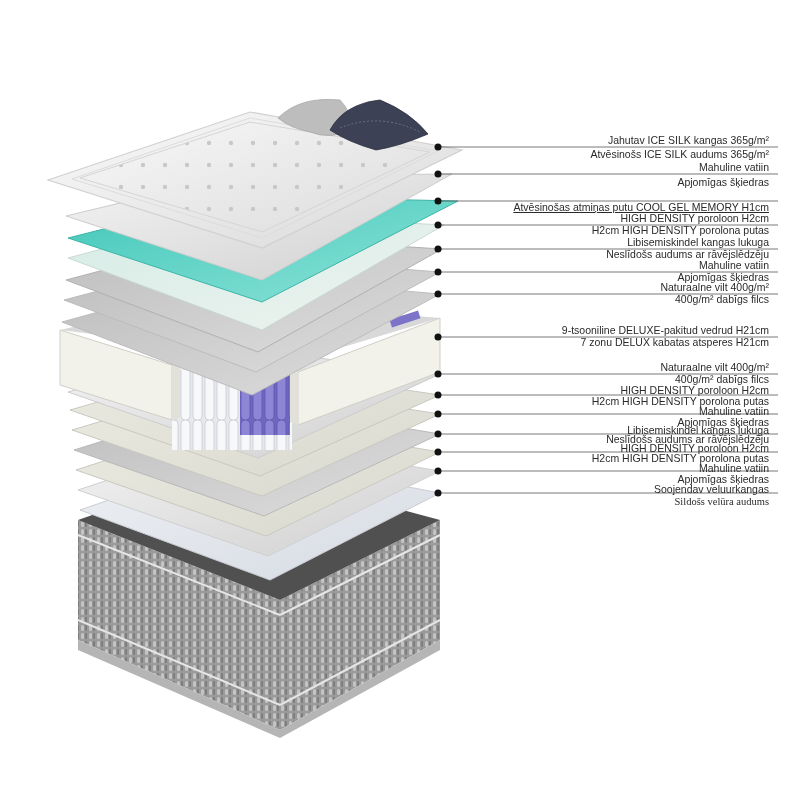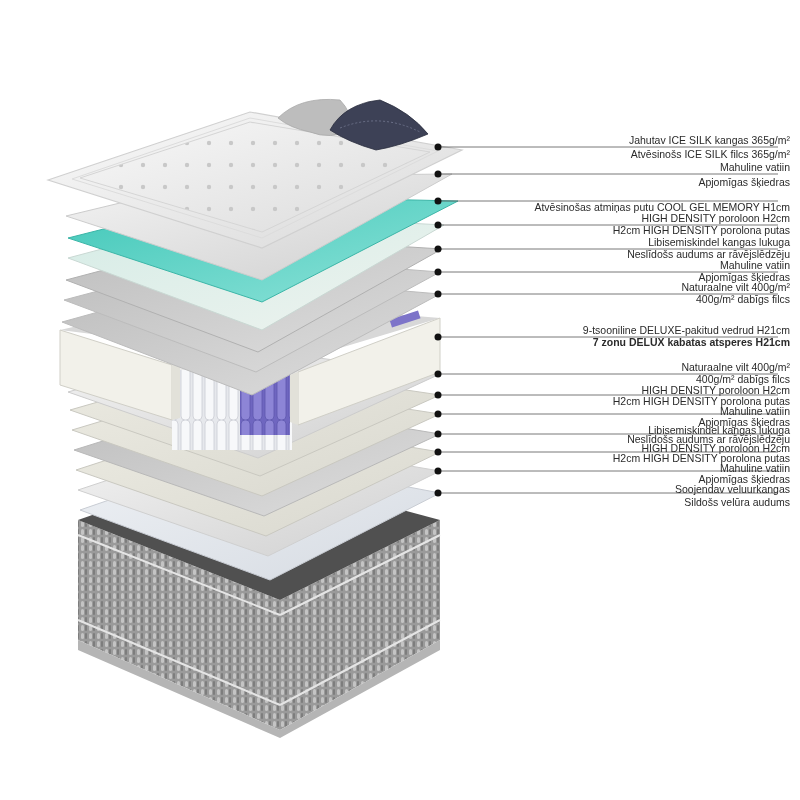--- a/index.html
+++ b/index.html
@@ -1,20 +1,20 @@
 <!DOCTYPE html>
 <html><head>
 <meta charset="utf-8">
 <style>
   html, body { margin: 0; padding: 0; background: #ffffff; }
   body { width: 800px; height: 800px; position: relative; overflow: hidden;
          font-family: "Liberation Sans", sans-serif; }
   #stage { position: absolute; left: 0; top: 0; width: 800px; height: 800px; }
   .labels { position: absolute; left: 0; top: 0; width: 800px; height: 800px; pointer-events: none; }
-  .lbl { position: absolute; right: 10px; font-size: 10.5px; color: #2a2a2a;
+  .lbl { position: absolute; right: 31px; font-size: 10.5px; color: #2a2a2a;
          white-space: nowrap; line-height: 12px; text-align: right; }
 </style>
 </head>
 <body>
 
 <svg id="stage" width="800" height="800" viewBox="0 0 800 800" xmlns="http://www.w3.org/2000/svg">
   <defs>
     <linearGradient id="gTop" x1="0" y1="0" x2="1" y2="1">
       <stop offset="0" stop-color="#fafafa"></stop>
         <stop offset="1" stop-color="#d9d9d9"></stop>
@@ -142,41 +142,41 @@
       <line x1="438" y1="452" x2="778" y2="452" stroke="#555555" stroke-width="0.8"></line>
       <circle cx="438" cy="452" r="3.5" fill="#111111"></circle>
       <line x1="438" y1="471" x2="778" y2="471" stroke="#555555" stroke-width="0.8"></line>
       <circle cx="438" cy="471" r="3.5" fill="#111111"></circle>
       <line x1="438" y1="493" x2="778" y2="493" stroke="#555555" stroke-width="0.8"></line>
       <circle cx="438" cy="493" r="3.5" fill="#111111"></circle>
     </g>
 </svg>
 <div class="labels" id="callout-labels">
     <div class="lbl" style="top: 134px;">Jahutav ICE SILK kangas 365g/m²</div>
-    <div class="lbl" style="top: 148px;">Atvēsinošs ICE SILK filcs 365g/m²</div>
+    <div class="lbl" style="top: 148px;">Atvēsinošs ICE SILK audums 365g/m²</div>
     <div class="lbl" style="top: 161px;">Mahuline vatiin</div>
     <div class="lbl" style="top: 176px;">Apjomīgas šķiedras</div>
-    <div class="lbl" style="top: 201px;">Atvēsinošas atmiņas putu COOL GEL MEMORY H1cm</div>
+    <div class="lbl" style="top: 201px; text-decoration: underline;">Atvēsinošas atmiņas putu COOL GEL MEMORY H1cm</div>
     <div class="lbl" style="top: 212px;">HIGH DENSITY poroloon H2cm</div>
     <div class="lbl" style="top: 224px;">H2cm HIGH DENSITY porolona putas</div>
     <div class="lbl" style="top: 236px;">Libisemiskindel kangas lukuga</div>
     <div class="lbl" style="top: 248px;">Neslīdošs audums ar rāvējslēdzēju</div>
     <div class="lbl" style="top: 259px;">Mahuline vatiin</div>
     <div class="lbl" style="top: 271px;">Apjomīgas šķiedras</div>
     <div class="lbl" style="top: 281px;">Naturaalne vilt 400g/m²</div>
     <div class="lbl" style="top: 293px;">400g/m²  dabīgs filcs</div>
     <div class="lbl" style="top: 324px;">9-tsooniline DELUXE-pakitud vedrud H21cm</div>
-    <div class="lbl" style="top: 336px; font-weight: bold;">7 zonu DELUX kabatas atsperes H21cm</div>
+    <div class="lbl" style="top: 336px;">7 zonu DELUX kabatas atsperes H21cm</div>
     <div class="lbl" style="top: 361px;">Naturaalne vilt 400g/m²</div>
     <div class="lbl" style="top: 373px;">400g/m²  dabīgs filcs</div>
     <div class="lbl" style="top: 384px;">HIGH DENSITY poroloon H2cm</div>
     <div class="lbl" style="top: 395px;">H2cm HIGH DENSITY porolona putas</div>
     <div class="lbl" style="top: 405px;">Mahuline vatiin</div>
     <div class="lbl" style="top: 416px;">Apjomīgas šķiedras</div>
     <div class="lbl" style="top: 424px;">Libisemiskindel kangas lukuga</div>
     <div class="lbl" style="top: 433px;">Neslīdošs audums ar rāvējslēdzēju</div>
     <div class="lbl" style="top: 442px;">HIGH DENSITY poroloon H2cm</div>
     <div class="lbl" style="top: 452px;">H2cm HIGH DENSITY porolona putas</div>
     <div class="lbl" style="top: 462px;">Mahuline vatiin</div>
     <div class="lbl" style="top: 473px;">Apjomīgas šķiedras</div>
     <div class="lbl" style="top: 483px;">Soojendav veluurkangas</div>
-    <div class="lbl" style="top: 496px;">Sildošs velūra audums</div>
+    <div class="lbl" style="top: 496px; font-family: Liberation Serif, serif;">Sildošs velūra audums</div>
   </div>
 
 </body></html>

